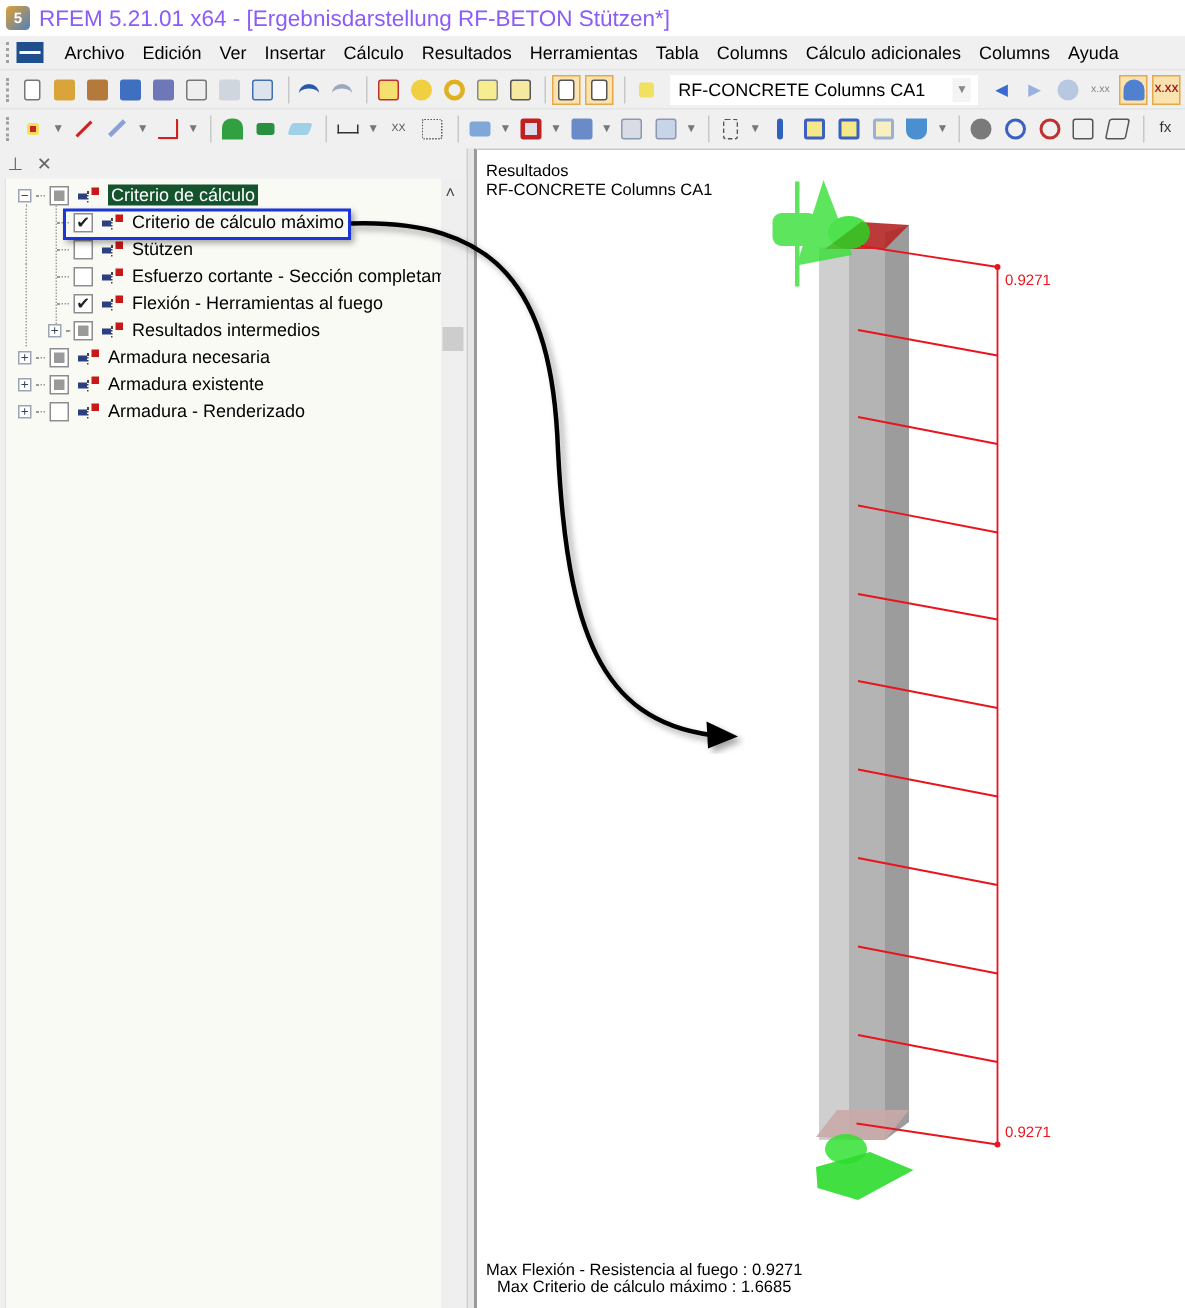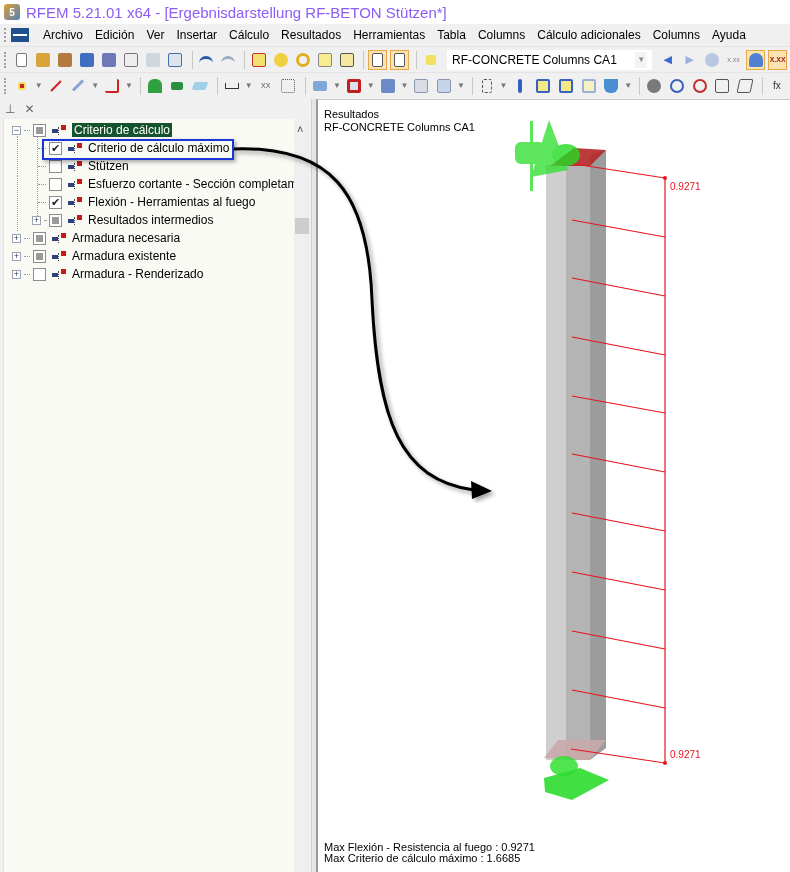--- a/index.html
+++ b/index.html
@@ -45,21 +45,21 @@
   .node-icon { width: 16px; height: 12px; margin-right: 5px; position: relative; }
   .node-icon .a { position: absolute; left: 1px; top: 5px; width: 6px; height: 4px; background: #2c3f80; }
   .node-icon .b { position: absolute; left: 7px; top: 3px; width: 3px; height: 8px; border-left: 1px dotted #444; }
   .node-icon .c { position: absolute; left: 10px; top: 1px; width: 5px; height: 5px; background: #c81818; }
   .tree-label.selected { background: #14532d; color: #fff; padding: 0 2px; }
   .vline { position: absolute; border-left: 1px dotted #a0a0a0; }
   .highlight-box { position: absolute; left: 42px; top: 139px; width: 192px; height: 21px; border: 2px solid #1a35d8; box-shadow: 2px 2px 4px rgba(0,0,0,0.35); pointer-events: none; }
 
   .viewport { position: absolute; left: 316px; top: 99px; width: 474px; height: 773px; background: #fff; border-left: 2px solid #9a9a9a; border-top: 1px solid #c8c8c8; }
   .vp-title { position: absolute; left: 6px; top: 8px; font-size: 11px; line-height: 13px; color: #000; }
-  .vp-footer { position: absolute; left: 6px; bottom: 8px; font-size: 11px; line-height: 11px; color: #000; }
+  .vp-footer { position: absolute; left: 6px; bottom: 8px; font-size: 11px; line-height: 11px; color: #000; text-align: center; }
   .splitter { position: absolute; left: 312px; top: 99px; width: 4px; height: 773px; background: #e6e6e6; }
 
   .overlay { position: absolute; left: 0; top: 0; width: 790px; height: 872px; pointer-events: none; }
 </style>
 </head>
 <body>
 
 <div class="titlebar">
   <div class="app-icon">5</div>
   <span class="title">RFEM 5.21.01 x64 - [Ergebnisdarstellung RF-BETON Stützen*]</span>

